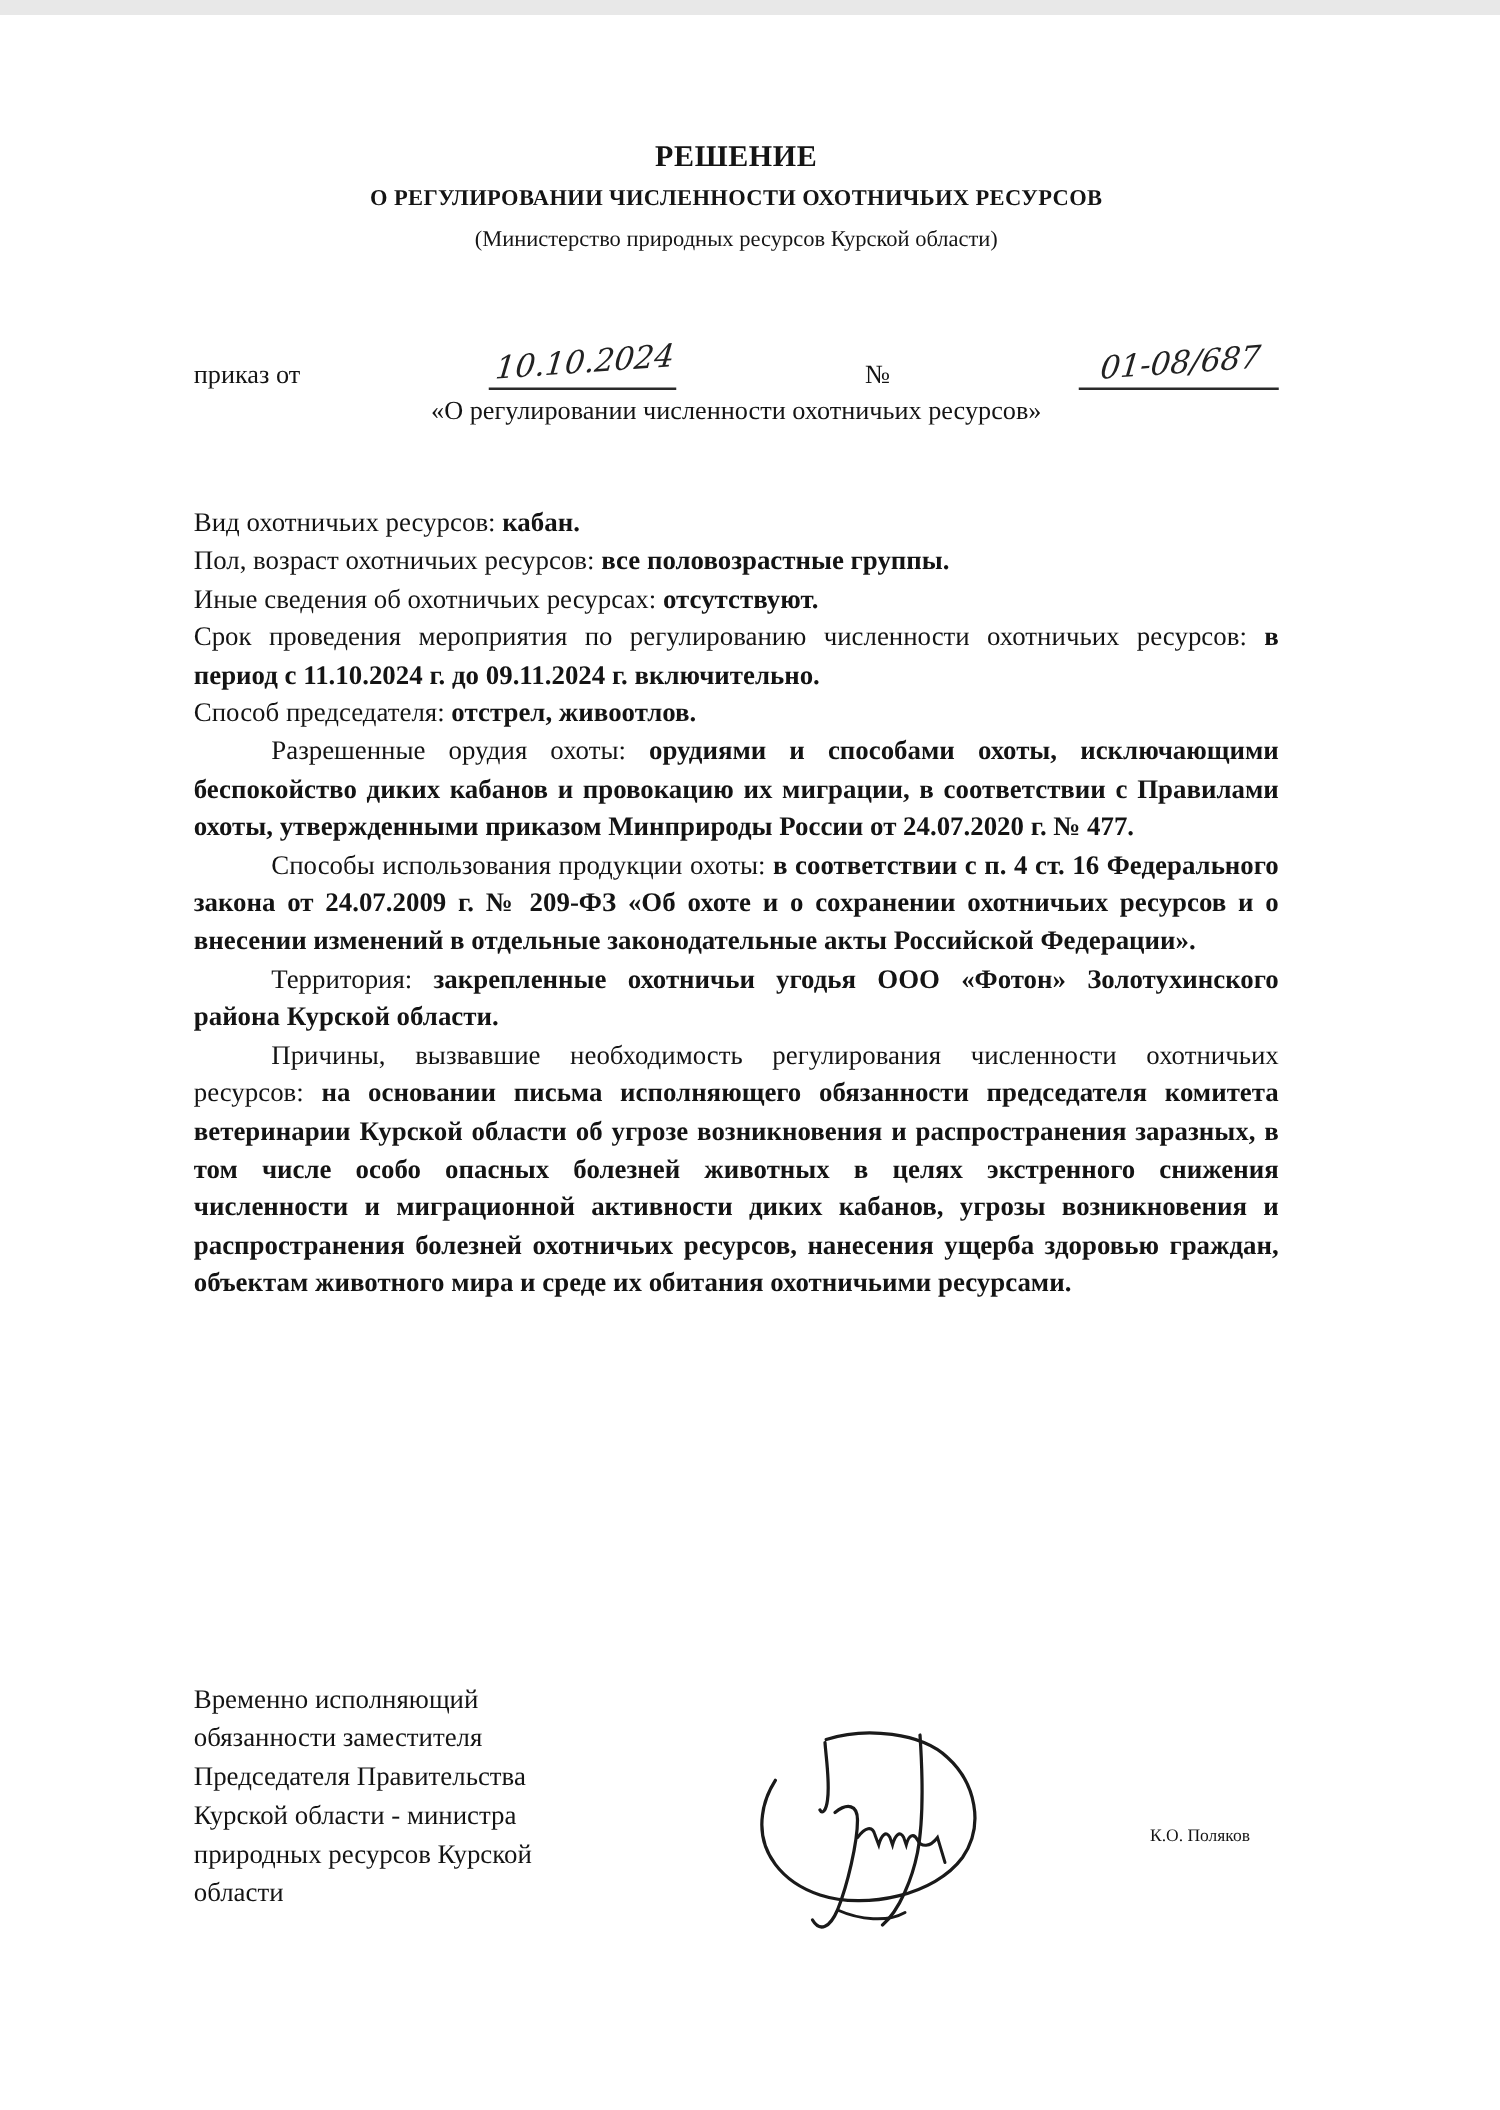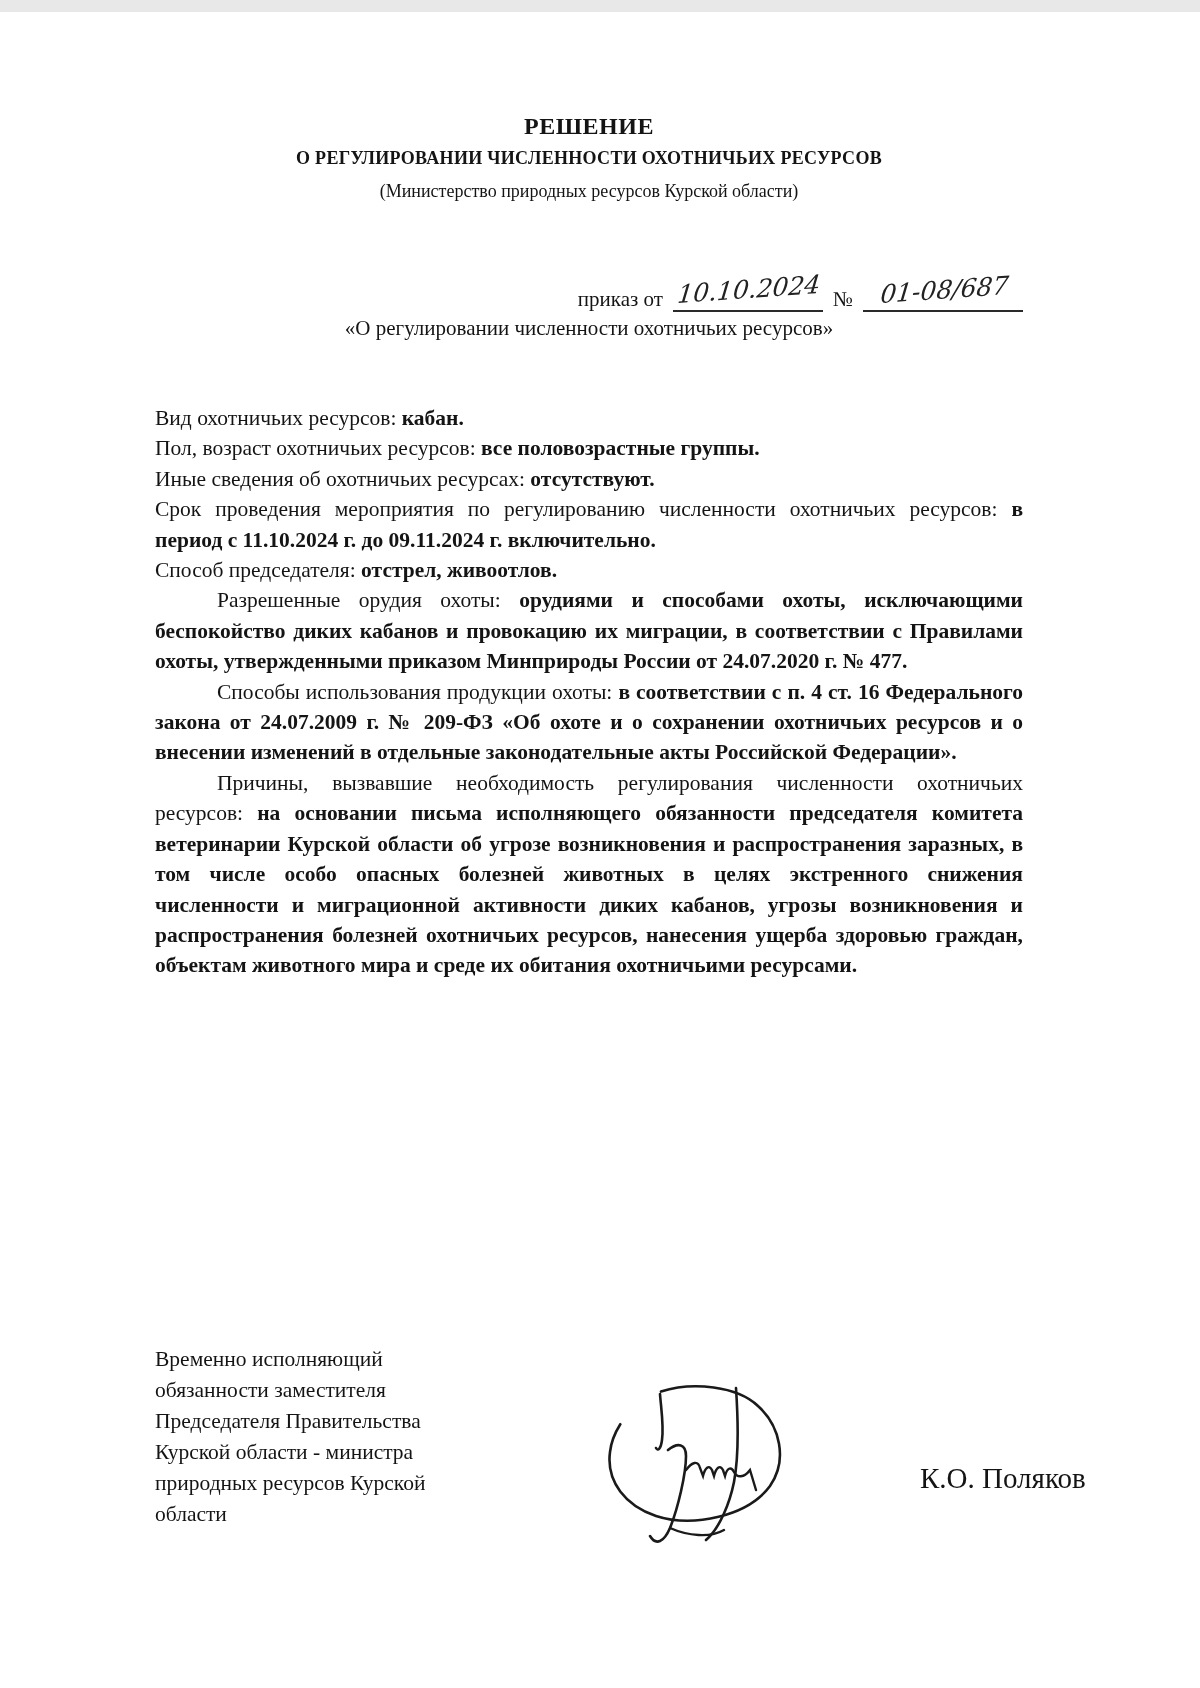--- a/index.html
+++ b/index.html
@@ -22,21 +22,21 @@
   .title-caps{
     font-size:18px;font-weight:bold;letter-spacing:.3px;line-height:33px;
   }
   .title-org{
     font-size:18px;line-height:32px;
   }
   .order{
     position:absolute;left:155px;top:258px;width:868px;text-align:center;
   }
   .order-line{
-    display:flex;justify-content:flex-end;align-items:flex-end;
+    display:flex;justify-content:space-between;align-items:flex-end;
     gap:10px;font-size:21px;height:42px;
   }
   .fill-line{
     display:inline-block;border-bottom:2px solid #2a2a2a;
     text-align:center;position:relative;
   }
   .fill-date{width:150px;}
   .fill-num{width:160px;}
   .hand{
     display:inline-block;
@@ -57,21 +57,21 @@
   }
   .para{margin:0;}
   .para.indent{text-indent:62px;}
   .para .b{font-weight:bold;}
   .sig-block{
     position:absolute;left:155px;top:1332px;width:345px;
     font-size:21.5px;line-height:31px;
   }
   .sig-name{
     position:absolute;left:920px;top:1450px;
-    font-size:29px;white-space:nowrap;
+    font-size:14px;white-space:nowrap;
   }
   .sig-scribble{
     position:absolute;left:598px;top:1366px;
   }
 </style>
 </head>
 <body>
 
 <div class="page">
 
@@ -92,20 +92,21 @@
   </div>
 
   <div class="doc-body">
       <div class="para"><span>Вид охотничьих ресурсов: </span><span class="b">кабан.</span></div>
       <div class="para"><span>Пол, возраст охотничьих ресурсов: </span><span class="b">все половозрастные группы.</span></div>
       <div class="para"><span>Иные сведения об охотничьих ресурсах: </span><span class="b">отсутствуют.</span></div>
       <div class="para"><span>Срок проведения мероприятия по регулированию численности охотничьих ресурсов: </span><span class="b">в период с 11.10.2024 г. до 09.11.2024 г. включительно.</span></div>
       <div class="para"><span>Способ председателя: </span><span class="b">отстрел, живоотлов.</span></div>
       <div class="para indent"><span>Разрешенные орудия охоты: </span><span class="b">орудиями и способами охоты, исключающими беспокойство диких кабанов и провокацию их миграции, в соответствии с Правилами охоты, утвержденными приказом Минприроды России от 24.07.2020 г. № 477.</span></div>
       <div class="para indent"><span>Способы использования продукции охоты: </span><span class="b">в соответствии с п. 4 ст. 16 Федерального закона от 24.07.2009 г. № 209-ФЗ «Об охоте и о сохранении охотничьих ресурсов и о внесении изменений в отдельные законодательные акты Российской Федерации».</span></div>
+      <div class="para indent"><span>Территория: </span><span class="b">закрепленные охотничьи угодья ООО «Фотон» Золотухинского района Курской области.</span></div>
       <div class="para indent"><span>Причины, вызвавшие необходимость регулирования численности охотничьих ресурсов: </span><span class="b">на основании письма исполняющего обязанности председателя комитета ветеринарии Курской области об угрозе возникновения и распространения заразных, в том числе особо опасных болезней животных в целях экстренного снижения численности и миграционной активности диких кабанов, угрозы возникновения и распространения болезней охотничьих ресурсов, нанесения ущерба здоровью граждан, объектам животного мира и среде их обитания охотничьими ресурсами.</span></div>
     </div>
 
   <div class="sig-block">
       <div>Временно исполняющий</div>
       <div>обязанности заместителя</div>
       <div>Председателя Правительства</div>
       <div>Курской области - министра</div>
       <div>природных ресурсов Курской</div>
       <div>области</div>

